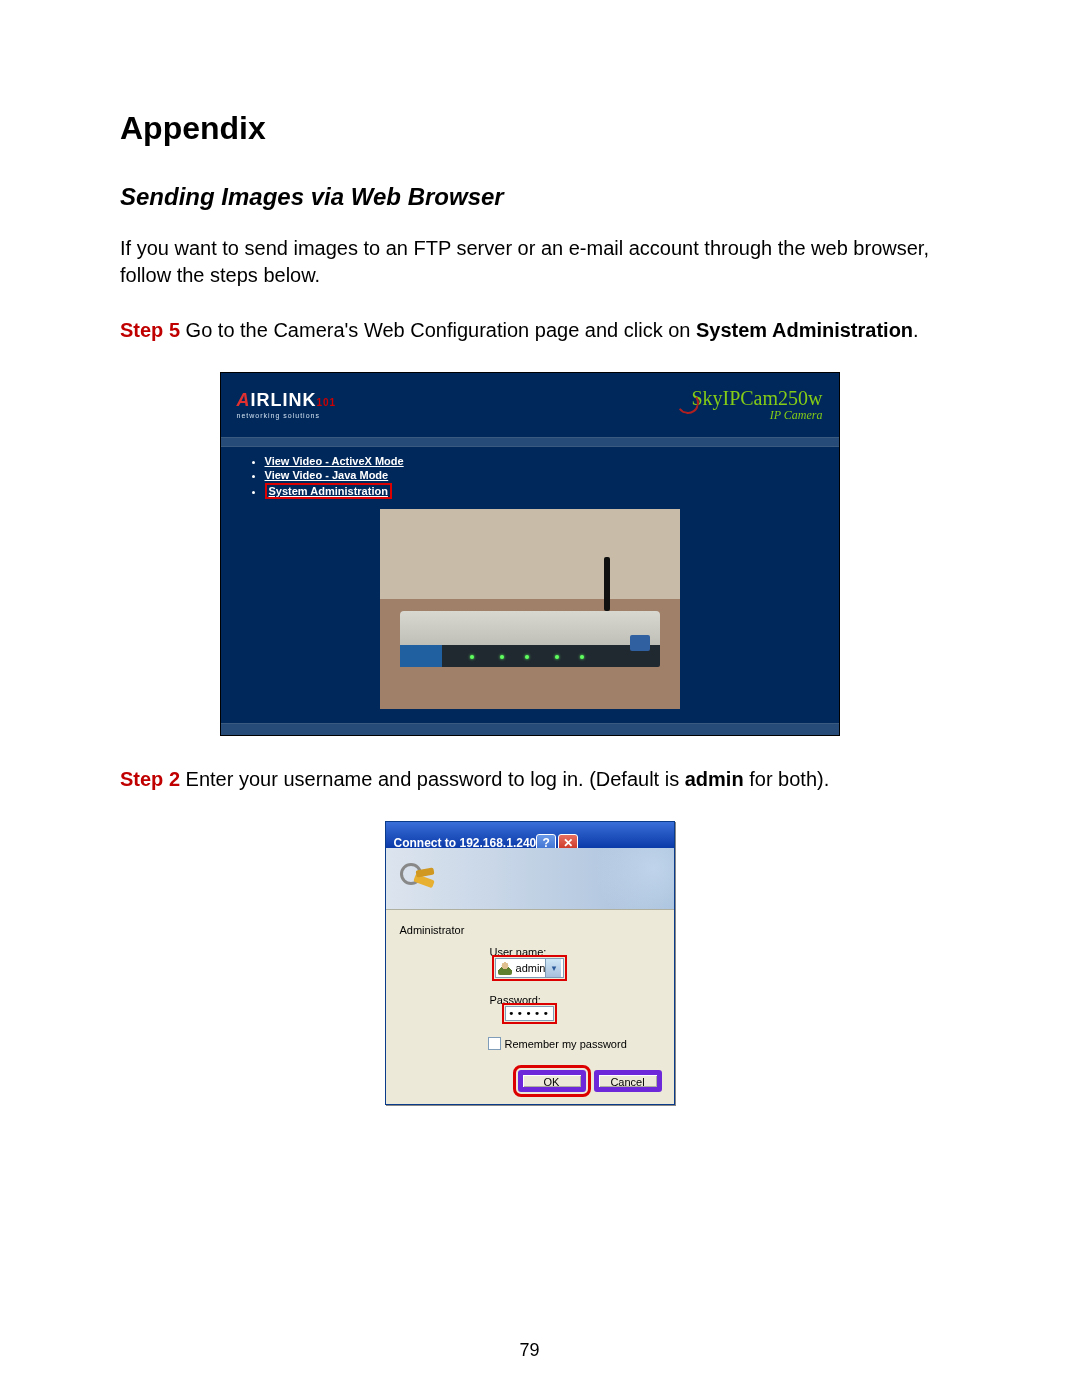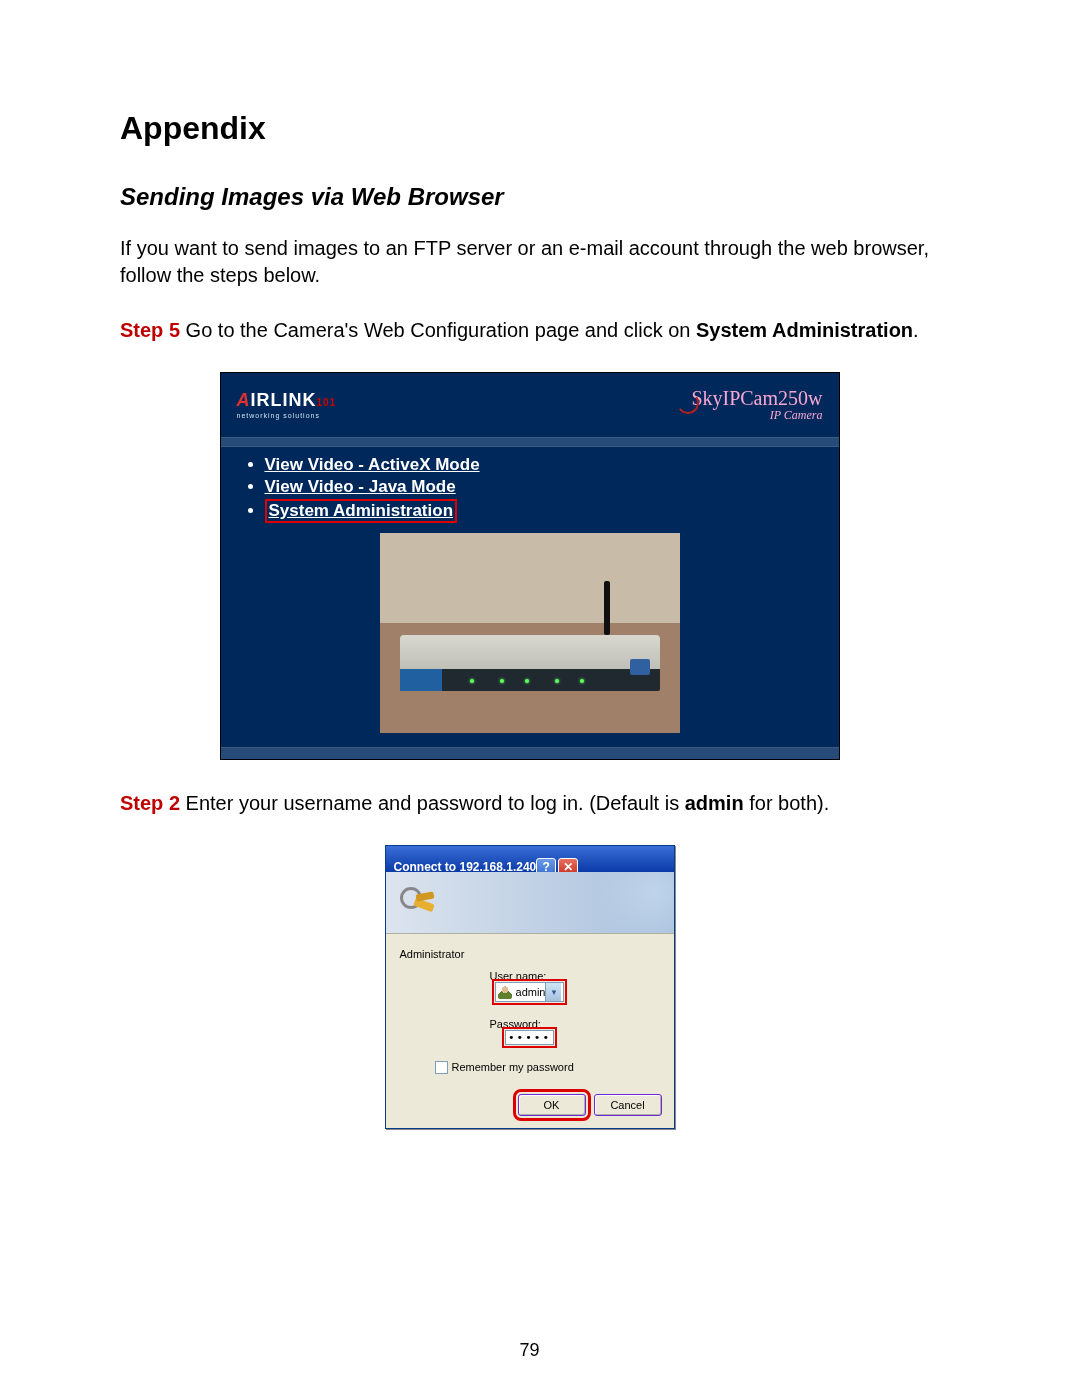--- a/index.html
+++ b/index.html
@@ -47,33 +47,33 @@
     display: flex;
     align-items: center;
     justify-content: space-between;
     padding: 12px 16px;
   }
   .logo-box { display: flex; flex-direction: column; line-height: 1; }
   .logo-top { color: #fff; font-size: 18px; font-weight: bold; letter-spacing: 1px; }
   .logo-top .red { color: #e03030; font-style: italic;}
   .logo-101 { color: #c00; font-size: 10px; font-weight:bold; }
   .logo-sub { color: #cfe0f0; font-size: 7px; letter-spacing: 1px; margin-top:3px;}
-  .cam-title { color: #f9a8d4; font-family: 'Times New Roman', serif; font-size: 20px; text-align:right; }
+  .cam-title { color: #84cc16; font-family: 'Times New Roman', serif; font-size: 20px; text-align:right; }
   .cam-title .sub { font-size: 12px; font-style: italic; display:block; margin-top:-2px;}
   .cam-title .accent { position: relative; }
   .cam-title .accent::before {
     content:"";
     position:absolute; left:-14px; top:5px;
     width:18px; height:18px; border:2px solid #b02020; border-radius:50%;
     border-top-color:transparent; border-left-color:transparent;
     transform: rotate(10deg);
   }
   .cam-bar { height: 10px; background: #264b78; border-top:1px solid #3a5a80; border-bottom:1px solid #3a5a80;}
   .cam-body { background: #00285a; padding: 8px 20px 14px 20px; }
-  .cam-links { list-style: disc; color: #fff; font-size: 17px; margin: 0 0 10px 24px; padding: 0;}
+  .cam-links { list-style: disc; color: #fff; font-size: 11px; margin: 0 0 10px 24px; padding: 0;}
   .cam-links li { margin-bottom: 2px; }
   .cam-links a { color: #fff; text-decoration: underline; font-weight: bold;}
   .cam-links .boxed { display:inline-block; border:2px solid #d00; padding:0 2px; }
   .video-frame {
     width: 300px; height: 200px; margin: 0 auto;
     background: linear-gradient(#c8bca8 0%, #c8bca8 45%, #a08068 45%, #a08068 100%);
     position: relative;
   }
   .router-body {
     position:absolute; left:20px; bottom:54px; width:260px; height:44px;
@@ -135,24 +135,24 @@
   }
   .combo { outline: 2px solid #d00; outline-offset:1px; }
   .combo .uicon { width:14px; height:14px; margin-right:4px;
     background: radial-gradient(circle at 50% 35%, #e0c090 30%, transparent 31%),
                 radial-gradient(circle at 50% 90%, #608030 50%, transparent 51%);
     border-radius:2px;}
   .combo .dd { margin-left:auto; width:16px; height:18px;
     background:linear-gradient(#cde6f7,#a8c0dc); border-left:1px solid #7f9db9;
     display:flex; align-items:center; justify-content:center; color:#2a5a9a; font-size:9px;}
   .pwfield { outline: 2px solid #d00; outline-offset:1px; letter-spacing:2px; font-family: monospace;}
-  .checkbox-row { margin-left: 35px; display:flex; gap:4px; margin-bottom:6px;}
+  .checkbox-row { margin-left: 88px; display:flex; align-items:center; gap:4px; margin-bottom:6px;}
   .chk { width:13px; height:13px; border:1px solid #7f9db9; background:#fff;}
   .dlg-buttons { display:flex; justify-content:flex-end; gap:8px; padding: 6px 12px 12px; border-top: 0; }
-  .winbtn { width:68px; height:22px; background:#ece9d8; border:1px solid #6d28d9;
+  .winbtn { width:68px; height:22px; background:#ece9d8; border:5px solid #6d28d9;
     border-radius:3px; font-size:11px; font-family:Tahoma,Arial,sans-serif;
     box-shadow: inset 1px 1px 0 #fff, inset -1px -1px 0 #b0b0a0;}
   .winbtn.ok { outline: 3px solid #d00; outline-offset:2px; }
   .page-number {
     position:absolute; bottom: 36px; left:0; right:0; text-align:center;
     font-size: 18px;
   }
 </style>
 </head>
 <body>

